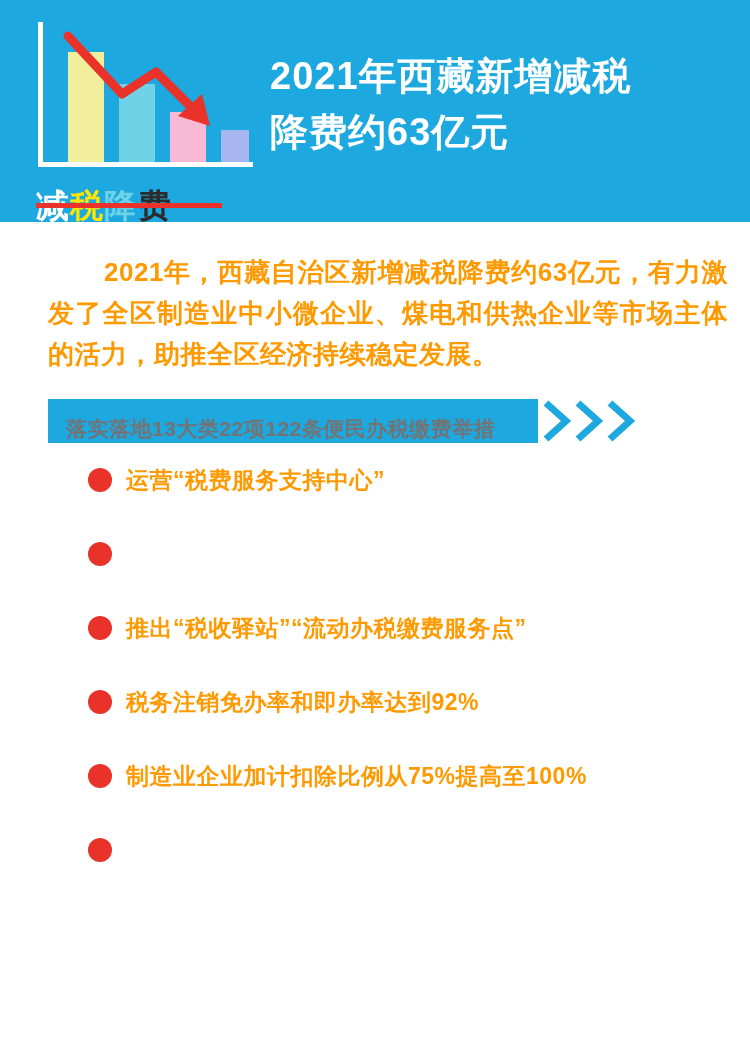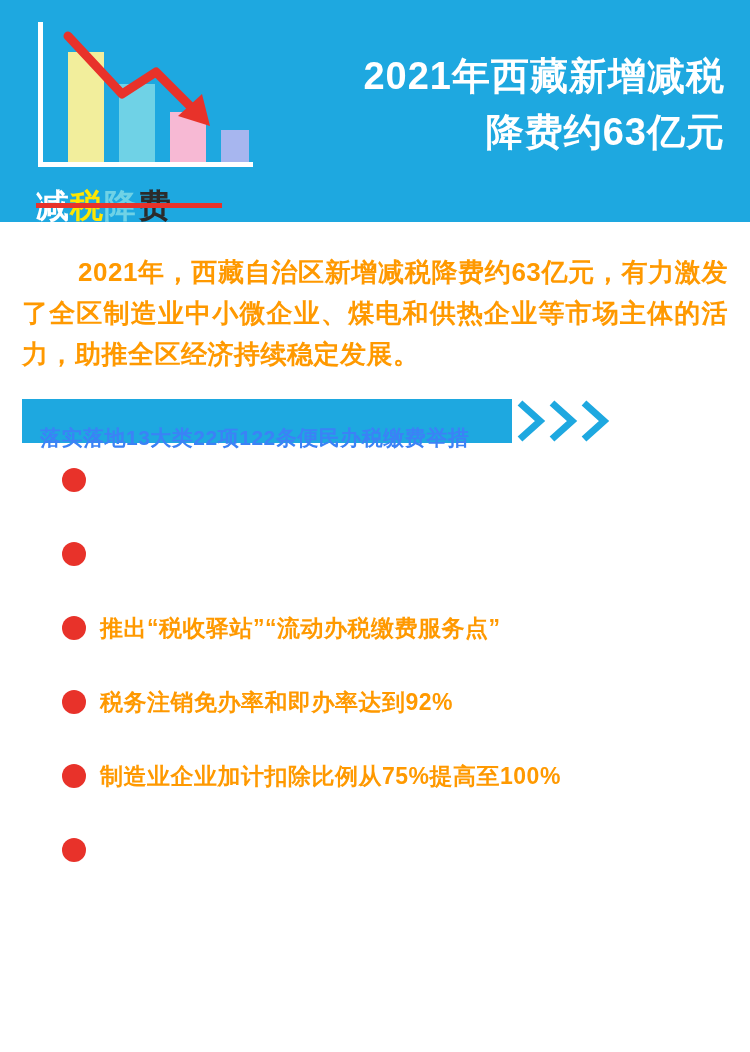--- a/index.html
+++ b/index.html
@@ -101,36 +101,37 @@
     width: 186px;
     height: 5px;
     background: #e8322a;
   }
 
   .header-title {
     position: absolute;
     left: 270px;
     top: 48px;
     width: 455px;
-    text-align: right;
+    text-align: left;
     color: #ffffff;
     font-size: 38px;
     font-weight: bold;
     line-height: 56px;
     letter-spacing: 1px;
   }
   .header-title .line {
     display: block;
     white-space: nowrap;
   }
 
   
   .content {
     position: relative;
     padding: 0;
+    margin-left: 26px;
   }
 
   .intro {
     margin: 30px 22px 0 22px;
     color: #ff9900;
     font-size: 26px;
     font-weight: bold;
     line-height: 41px;
     text-align: justify;
     text-indent: 56px;
@@ -147,24 +148,24 @@
     position: absolute;
     left: 0;
     top: 0;
     width: 490px;
     height: 44px;
     background: #1ea8e0;
   }
   .banner-label {
     position: absolute;
     left: 18px;
-    top: 17px;
+    top: 8px;
     height: 44px;
     line-height: 44px;
-    color: #3b82f6;
+    color: #737373;
     font-size: 21px;
     font-weight: bold;
     letter-spacing: 0.5px;
     white-space: nowrap;
   }
   .chev {
     position: absolute;
     top: 0;
     width: 44px;
     height: 44px;
@@ -259,20 +260,21 @@
       <div class="chev chev3">
         <svg width="44" height="44" viewBox="0 0 44 44">
             <polyline points="6,4 26,22 6,40" fill="none" stroke="#1ea8e0" stroke-width="7"></polyline>
           </svg>
       </div>
     </div>
 
     <ul class="bullet-list">
       <li class="bullet-item">
         <span class="bullet-dot"></span>
+        <span class="bullet-text">运营“税费服务支持中心”</span>
       </li>
       <li class="bullet-item">
         <span class="bullet-dot"></span>
       </li>
       <li class="bullet-item">
         <span class="bullet-dot"></span>
         <span class="bullet-text">推出“税收驿站”“流动办税缴费服务点”</span>
       </li>
       <li class="bullet-item">
         <span class="bullet-dot"></span>

